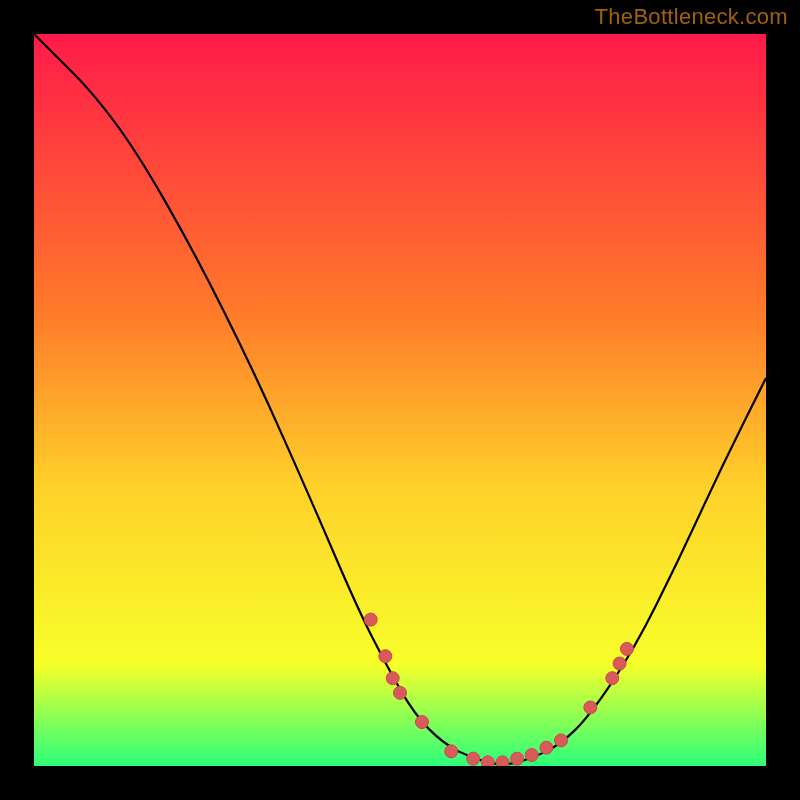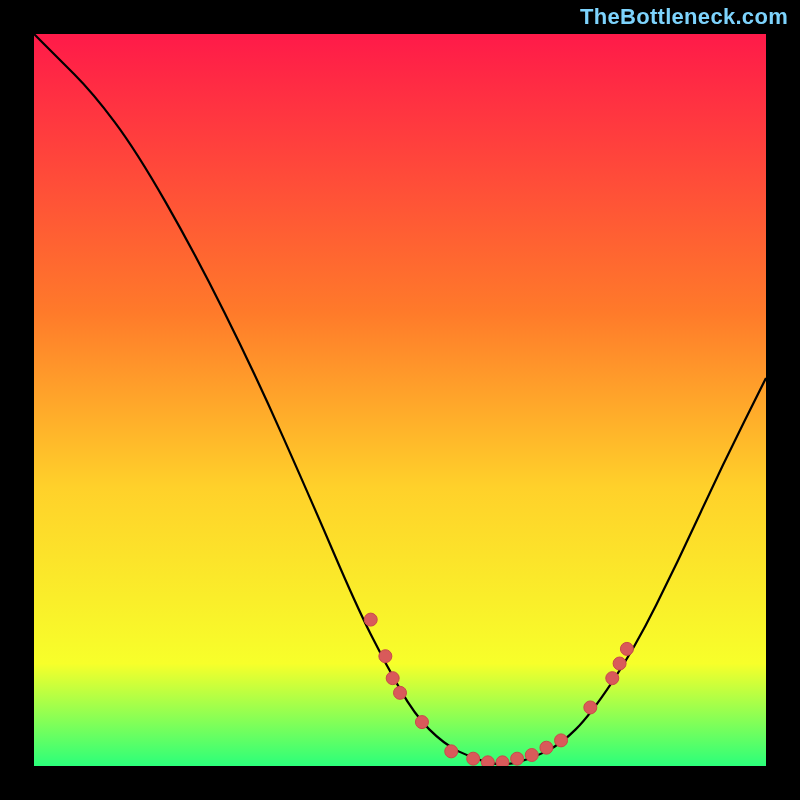--- a/index.html
+++ b/index.html
@@ -14,23 +14,23 @@
   .outer {
     position: relative;
     width: 800px;
     height: 800px;
     background: #000;
   }
   .watermark {
     position: absolute;
     top: 4px;
     right: 12px;
-    color: #7dd3fc;
+    color: #a16207;
     font-size: 22px;
-    font-weight: bold;
+    font-weight: normal;
     letter-spacing: 0.3px;
     user-select: none;
   }
   .plot {
     position: absolute;
     left: 34px;
     top: 34px;
     width: 732px;
     height: 732px;
   }

